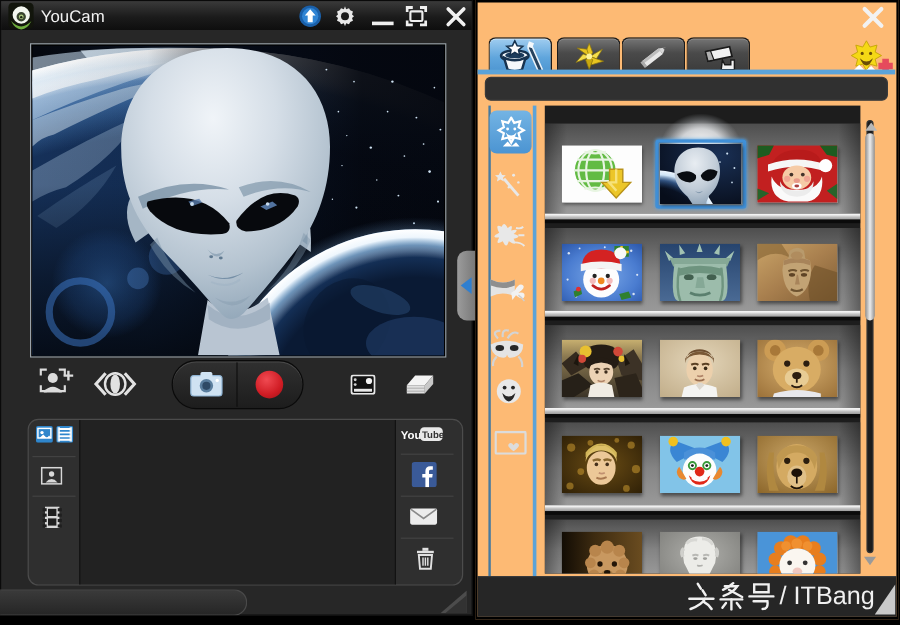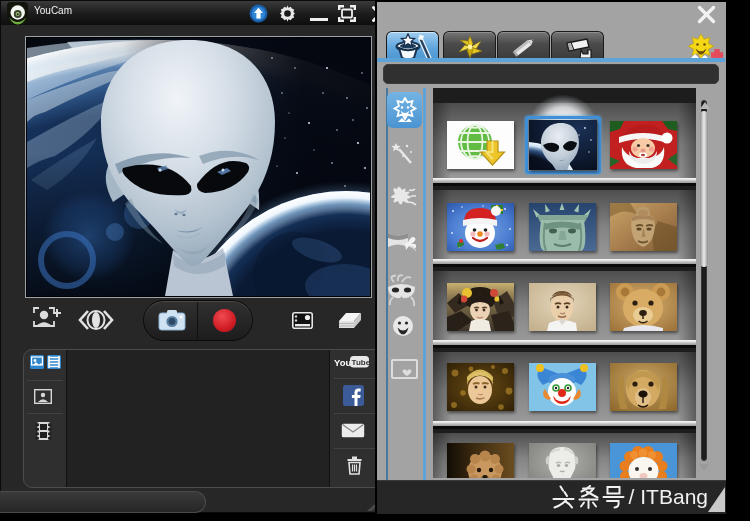--- a/index.html
+++ b/index.html
@@ -5,21 +5,21 @@
 * { margin:0; padding:0; box-sizing:border-box; }
 html,body { width:750px; height:521px; background:#000; overflow:hidden;
   font-family:"Liberation Sans", sans-serif; position:relative; }
 .abs { position:absolute; }
 
 
 #lwin { left:0; top:0; width:394px; height:513px; background:#272727;
   box-shadow:inset 0 0 0 1px #0a0a0a; }
 #ltitle { left:1px; top:1px; width:392px; height:24px;
   background:linear-gradient(#3a3a3a,#1b1b1b 55%,#0e0e0e); }
-#ltitle .tname { position:absolute; left:33px; top:4px; color:#f2f2f2; font-size:10px; }
+#ltitle .tname { position:absolute; left:33px; top:4px; color:#f2f2f2; font-size:14px; }
 #video { left:25px; top:36px; width:347px; height:262px;
   border:1px solid #9aa2a8; background:#000; padding:1px; }
 #pill { left:143px; top:300px; width:110px; height:41px; border-radius:21px;
   background:linear-gradient(#303030,#1d1d1d); border:1px solid #0a0a0a;
   box-shadow:inset 0 1px 0 #484848; }
 #pilldiv { left:197px; top:302px; width:1px; height:37px; background:#101010; }
 #recdot { left:213px; top:309px; width:23px; height:23px; border-radius:50%;
   background:radial-gradient(circle at 40% 32%, #f04a52, #d01c24 60%, #9c1318); }
 #bpanel { left:23px; top:349px; width:363px; height:139px; border-radius:9px;
   background:#2f2f2f; border:1px solid #4c4c4c; }
@@ -31,21 +31,21 @@
   border:1px solid #4a4a4a; border-left:none; }
 #grip { left:367px; top:492px; width:22px; height:19px; }
 #pulltab { left:381px; top:209px; width:16px; height:58px;
   border-radius:8px 0 0 8px;
   background:linear-gradient(90deg,#9c9c9c,#767676); }
 #pulltab:after { content:""; position:absolute; left:3px; top:22px;
   width:0; height:0; border-right:9px solid #2f7fd0;
   border-top:7px solid transparent; border-bottom:7px solid transparent; }
 
 
-#rwin { left:375px; top:0px; width:353px; height:516px; background:#a3a3a3;
+#rwin { left:396px; top:0px; width:353px; height:516px; background:#fdba74;
   box-shadow:inset 0 0 0 2px #000; }
 .rtab { position:absolute; top:31px; width:53px; height:28px;
   border-radius:6px 6px 0 0; background:linear-gradient(#757575,#4a4a4a 45%,#3c3c3c);
   border:1px solid #1a1a1a; border-bottom:none;
   box-shadow:inset 0 1px 0 #8f8f8f; }
 .rtab.sel { background:linear-gradient(#a0cdf0,#5fa5dc 60%,#4f97d2);
   box-shadow:inset 0 1px 0 #cfe8fa; }
 #blueline { left:2px; top:58px; width:348px; height:4px; background:#5ba3d9; }
 #substrip { left:8px; top:64px; width:336px; height:20px; border-radius:5px;
   background:#303030; border:1px solid #3a3a3a; }

